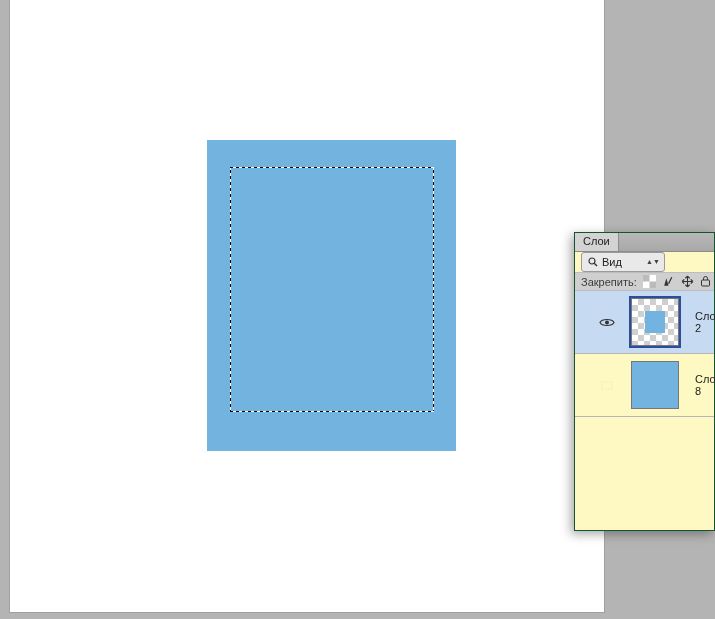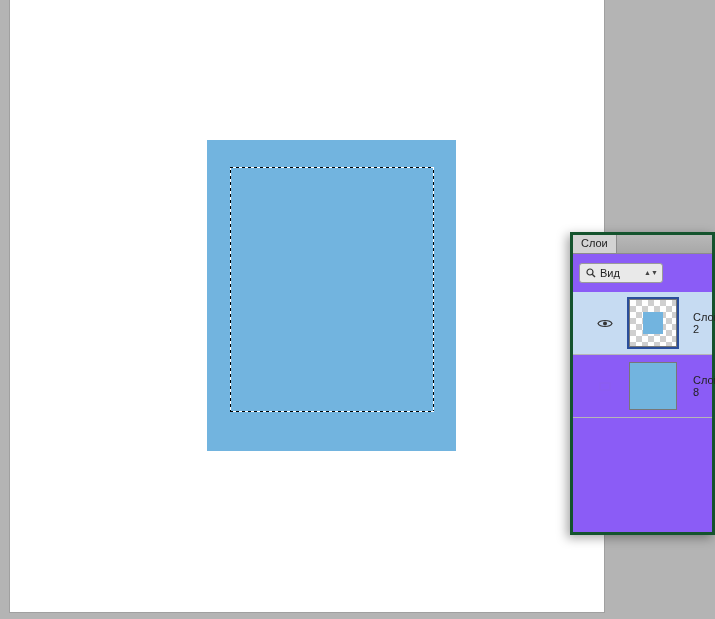--- a/index.html
+++ b/index.html
@@ -8,26 +8,26 @@
   .blue-shape{position:absolute;left:197px;top:142px;width:249px;height:311px;background:#72b4df}
   .selection{position:absolute;border:1px dashed #000;box-sizing:border-box;background-image:
     linear-gradient(90deg,#000 50%,#fff 0),linear-gradient(90deg,#000 50%,#fff 0),
     linear-gradient(0deg,#000 50%,#fff 0),linear-gradient(0deg,#000 50%,#fff 0);
     background-repeat:repeat-x,repeat-x,repeat-y,repeat-y;
     background-size:6px 1px,6px 1px,1px 6px,1px 6px;
     background-position:0 0,0 100%,0 0,100% 0;border:none}
   .selection{left:220px;top:169px;width:204px;height:245px}
 
   
-  .panel{position:absolute;right:0;top:232px;width:139px;height:297px;background:#8b5cf6;
-         border:3px solid #14532d;box-shadow:-3px 3px 10px rgba(0,0,0,.35)}
+  .panel{position:absolute;right:0;top:232px;width:139px;height:297px;background:#fef9c3;
+         border:1px solid #14532d;box-shadow:-3px 3px 10px rgba(0,0,0,.35)}
   .tabbar{height:18px;background:linear-gradient(#b8b8b8,#a8a8a8);border-bottom:1px solid #8c8c8c;display:flex}
   .tab{display:inline-block;padding:2px 8px 0;height:16px;border-right:1px solid #8c8c8c;
        background:#d3d3d3;position:relative;top:0;font-size:11px}
-  .row{display:flex;align-items:center;padding:9px 6px;gap:6px}
+  .row{display:flex;align-items:center;padding:0 6px;gap:6px}
   .sel{border:1px solid #9a9a9a;border-radius:3px;background:#e9e9e9;height:18px;display:flex;align-items:center;
        padding:0 6px;min-width:0}
   .sel .arrows{width:10px;display:flex;flex-direction:column;align-items:center;line-height:4px;font-size:7px;color:#444;margin-left:auto}
   .sel.view{width:70px}
   .sel.view .mag{margin-right:4px}
   .sel.blend{width:122px}
   .label{color:#3c3c3c}
   .lockrow{border-top:1px solid #bdbdbd;border-bottom:1px solid #bdbdbd;background:#cfcfcf}
   .iconbtn{width:17px;height:17px;display:flex;align-items:center;justify-content:center}
   .layers{}
@@ -65,20 +65,47 @@
             <circle cx="4" cy="4" r="3" fill="none" stroke="#333" stroke-width="1.2"></circle>
             <line x1="6.2" y1="6.2" x2="9" y2="9" stroke="#333" stroke-width="1.4"></line>
           </svg>
       </span>
       <span>Вид</span>
       <span class="arrows">▲▼</span>
     </div>
   </div>
 
 
+  <div class="row lockrow">
+    <span class="label">Закрепить:</span>
+    <span class="iconbtn">
+      <svg width="13" height="13" viewBox="0 0 12 12">
+          <rect width="12" height="12" fill="#fff"></rect>
+          <rect width="6" height="6" fill="#bbb"></rect>
+          <rect x="6" y="6" width="6" height="6" fill="#bbb"></rect>
+        </svg>
+    </span>
+    <span class="iconbtn">
+      <svg width="13" height="13" viewBox="0 0 12 12">
+          <path d="M2 10 L4 3 L6 10 Z" fill="#333"></path>
+          <path d="M6 8 L9 2" stroke="#333" stroke-width="1.2"></path>
+        </svg>
+    </span>
+    <span class="iconbtn">
+      <svg width="13" height="13" viewBox="0 0 12 12">
+          <path d="M6 1v10M1 6h10M6 1l-2 2M6 1l2 2M6 11l-2-2M6 11l2-2M1 6l2-2M1 6l2 2M11 6l-2-2M11 6l-2 2" stroke="#333" stroke-width="1" fill="none"></path>
+        </svg>
+    </span>
+    <span class="iconbtn">
+      <svg width="11" height="13" viewBox="0 0 11 13">
+          <rect x="1.5" y="5" width="8" height="6" rx="1" fill="none" stroke="#333"></rect>
+          <path d="M3.5 5V3.5a2 2 0 014 0V5" fill="none" stroke="#333"></path>
+        </svg>
+    </span>
+  </div>
 
   <div class="layers">
 
     <div class="layer sel-layer">
       <span class="eye">
         <svg width="16" height="11" viewBox="0 0 16 11">
             <path d="M1 5.5C3 1.5 13 1.5 15 5.5 13 9.5 3 9.5 1 5.5Z" fill="none" stroke="#333" stroke-width="1.2"></path>
             <circle cx="8" cy="5.5" r="2" fill="#333"></circle>
           </svg>
       </span>

